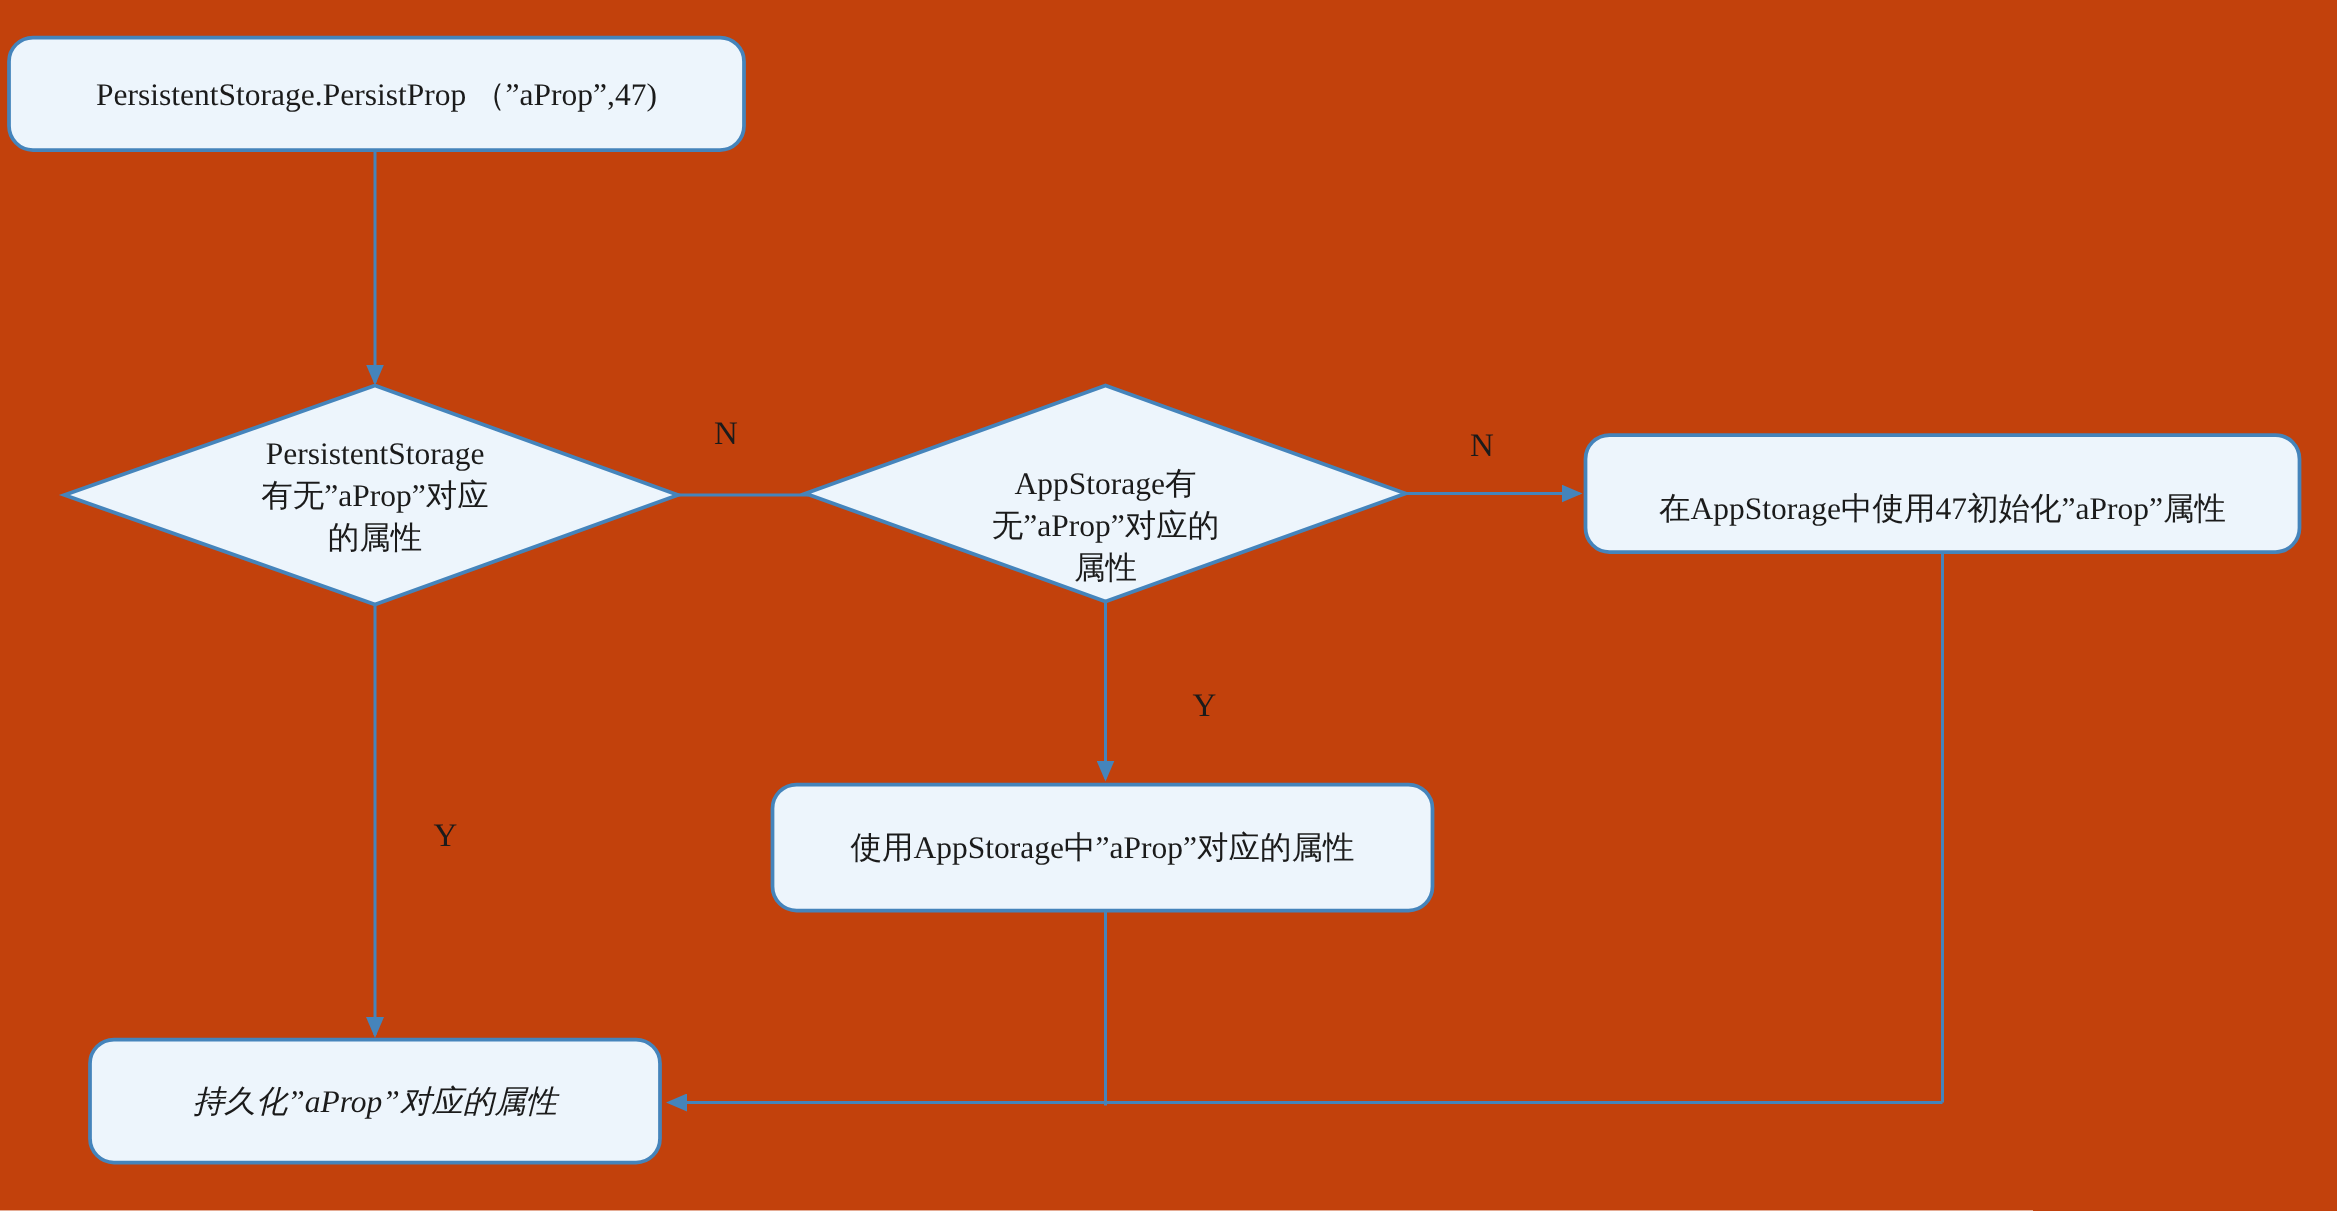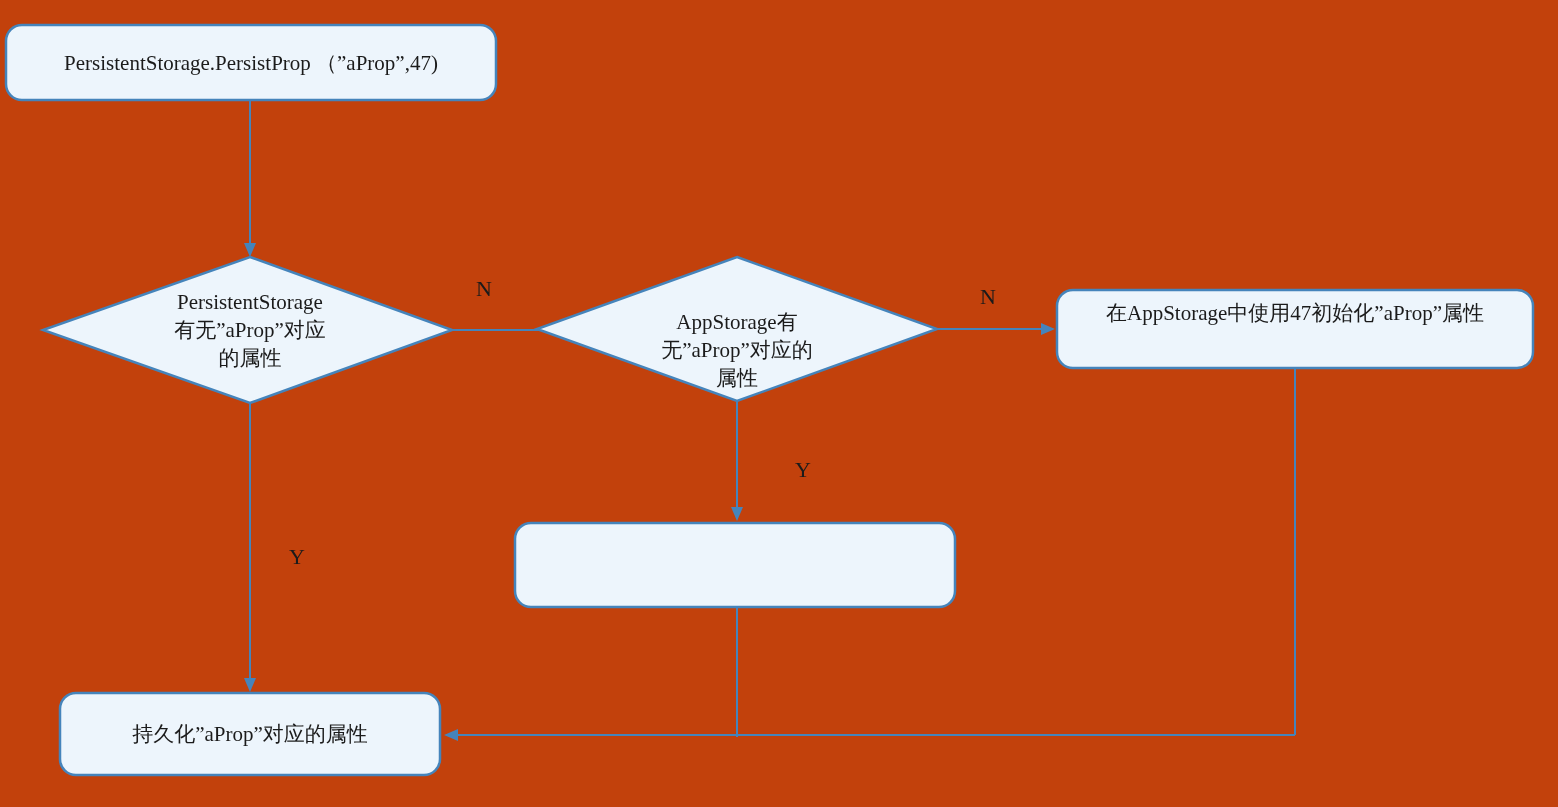--- a/index.html
+++ b/index.html
@@ -89,24 +89,25 @@
     <div>有无”aProp”对应</div>
     <div>的属性</div>
   </div>
 
   <div class="diamond-label" style="left:537px;top:288px;width:400px;margin-top:20px;">
     <div>AppStorage有</div>
     <div>无”aProp”对应的</div>
     <div>属性</div>
   </div>
 
-  <div class="node-label" style="left:1057px;top:274px;width:476px;height:78px;">在AppStorage中使用47初始化”aProp”属性</div>
+  <div class="node-label" style="left:1057px;top:300px;width:476px;height:78px;">在AppStorage中使用47初始化”aProp”属性</div>
 
+  <div class="node-label" style="left:515px;top:523px;width:440px;height:84px;">使用AppStorage中”aProp”对应的属性</div>
 
-  <div class="node-label" style="left:60px;top:693px;width:380px;height:82px;">持久化”aProp”对应的属性</div>
+  <div class="node-label" style="left:60px;top:693px;width:380px;height:82px;font-style:italic;">持久化”aProp”对应的属性</div>
 
   <div class="edge-label" style="left:462px;top:274px;width:44px;height:30px;">N</div>
   <div class="edge-label" style="left:966px;top:282px;width:44px;height:30px;">N</div>
   <div class="edge-label" style="left:781px;top:455px;width:44px;height:30px;">Y</div>
   <div class="edge-label" style="left:275px;top:542px;width:44px;height:30px;">Y</div>
 
 
 </div>
 
 </body></html>

